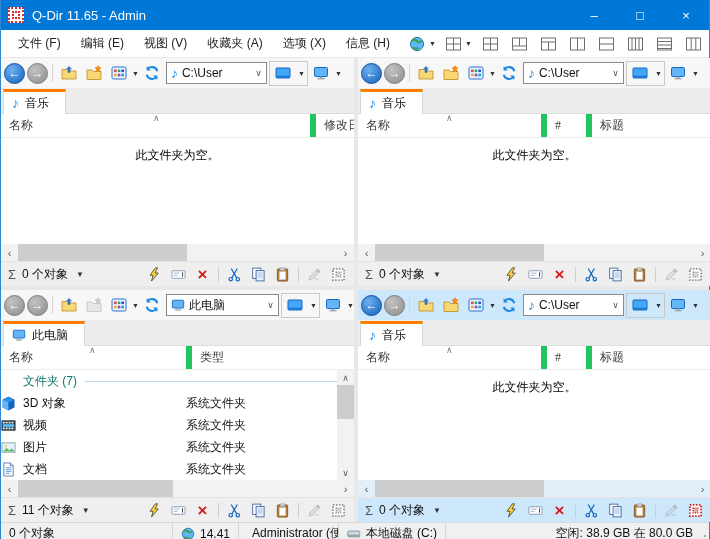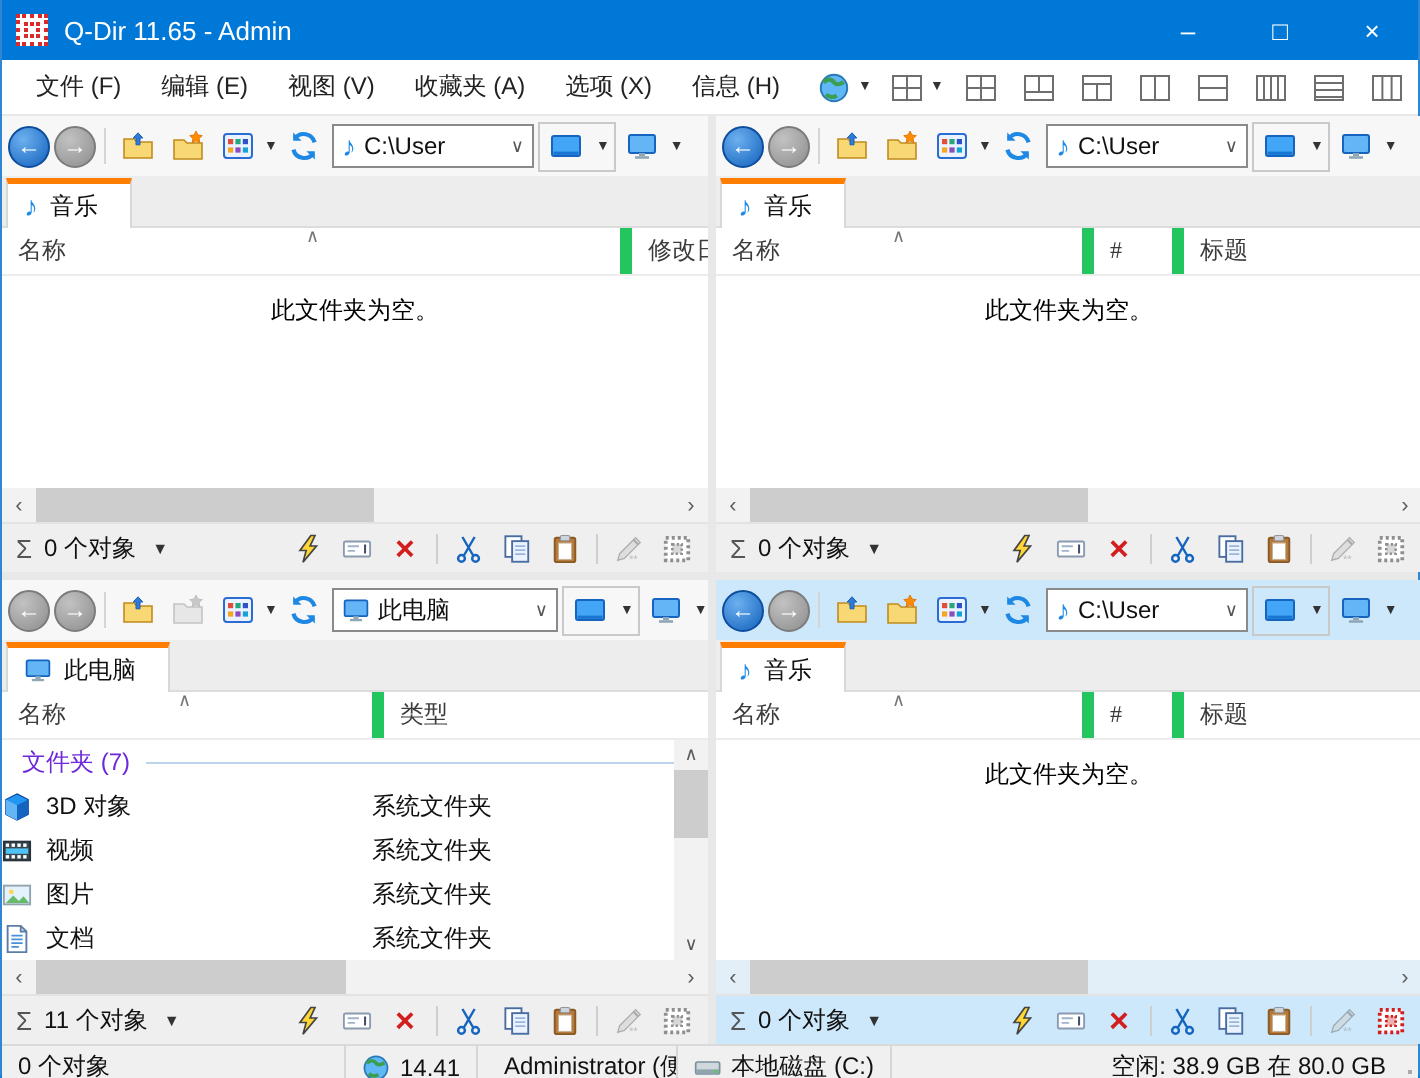--- a/index.html
+++ b/index.html
@@ -55,21 +55,21 @@
   
   .hdr { height:24px; flex:0 0 auto; display:flex; align-items:center; border-bottom:1px solid #ececec; position:relative; color:#3c3c3c; }
   .hcell { padding:0 8px; white-space:nowrap; overflow:hidden; }
   .hsep { border-left:6px solid #22c55e; height:100%; display:flex; align-items:center;font-family:Liberation Serif, serif; }
   .sortcaret { position:absolute; top:-1px; font-size:9px; color:#777; }
   .c155 { left:152px; } .c90 { left:88px; }
 
   
   .content { flex:1 1 auto; position:relative; overflow:hidden; background:#fff; }
   .empty-text { text-align:center; margin-top:9px; color:#000; }
-  .group-row { display:flex; align-items:center; height:22px; padding-left:10px; color:#6d28d9;text-align:center; }
+  .group-row { display:flex; align-items:center; height:22px; padding-left:22px; color:#0f766e;text-align:center; }
   .group-line { flex:1; height:1px; background:#bcd5ee; margin:0 12px 0 8px; }
   .file-row { display:flex; align-items:center; height:22px; }
   .fr-name { display:flex; align-items:center; gap:7px; width:185px; padding-left:0; overflow:hidden; white-space:nowrap; }
   .fr-type { flex:1; white-space:nowrap; }
   .vscroll { position:absolute; top:0; right:0; width:17px; bottom:0; background:#f2f2f2; display:flex; flex-direction:column; align-items:center; }
   .vs-arrow { height:15px; display:flex; align-items:center; justify-content:center; color:#5a5a5a; font-size:9px; width:100%; }
   .vs-thumb { width:17px; background:#cdcdcd; height:42%; }
   .vs-track { flex:1; width:100%; display:flex; flex-direction:column; }
 
   

